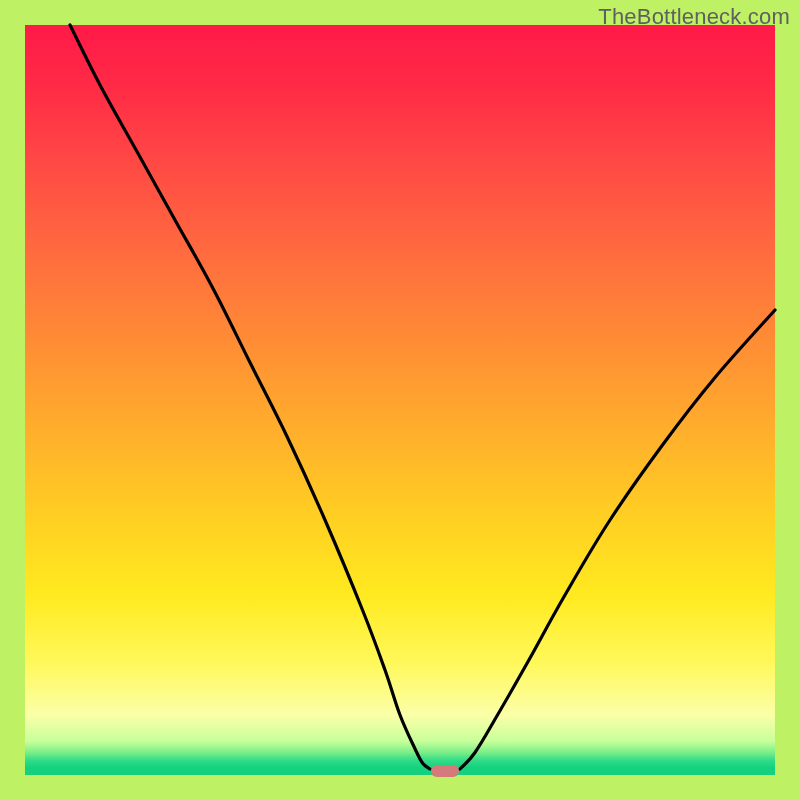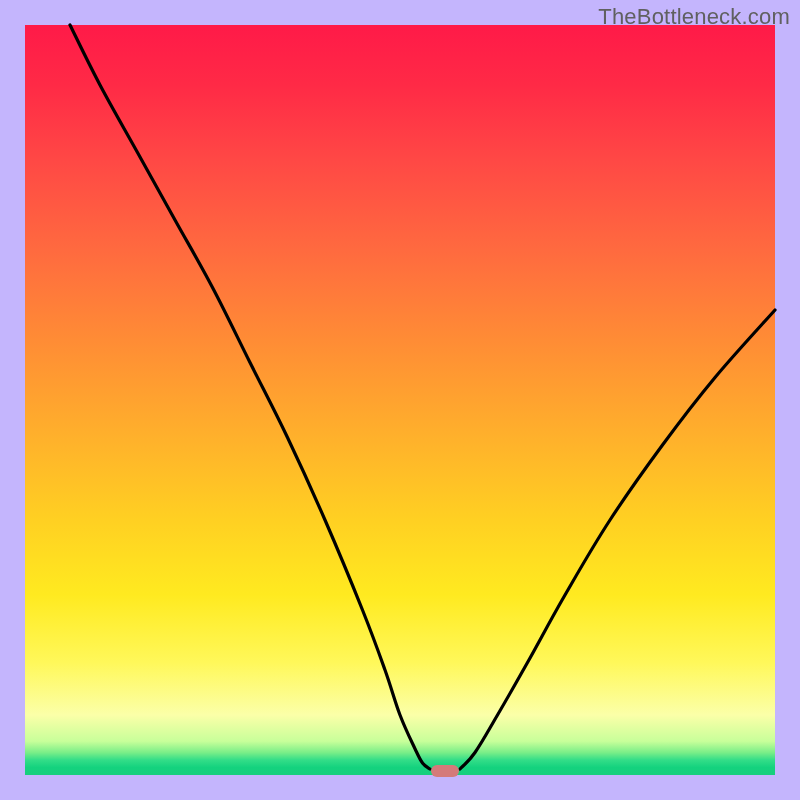--- a/index.html
+++ b/index.html
@@ -8,21 +8,21 @@
     width: 800px;
     height: 800px;
     background: #000;
     overflow: hidden;
     font-family: Arial, Helvetica, sans-serif;
   }
   .frame {
     position: relative;
     width: 800px;
     height: 800px;
-    background: #c4b5fd;
+    background: #bef264;
   }
   .watermark {
     position: absolute;
     top: 4px;
     right: 10px;
     color: #606060;
     font-size: 22px;
     font-weight: 500;
     letter-spacing: 0.2px;
     z-index: 10;

